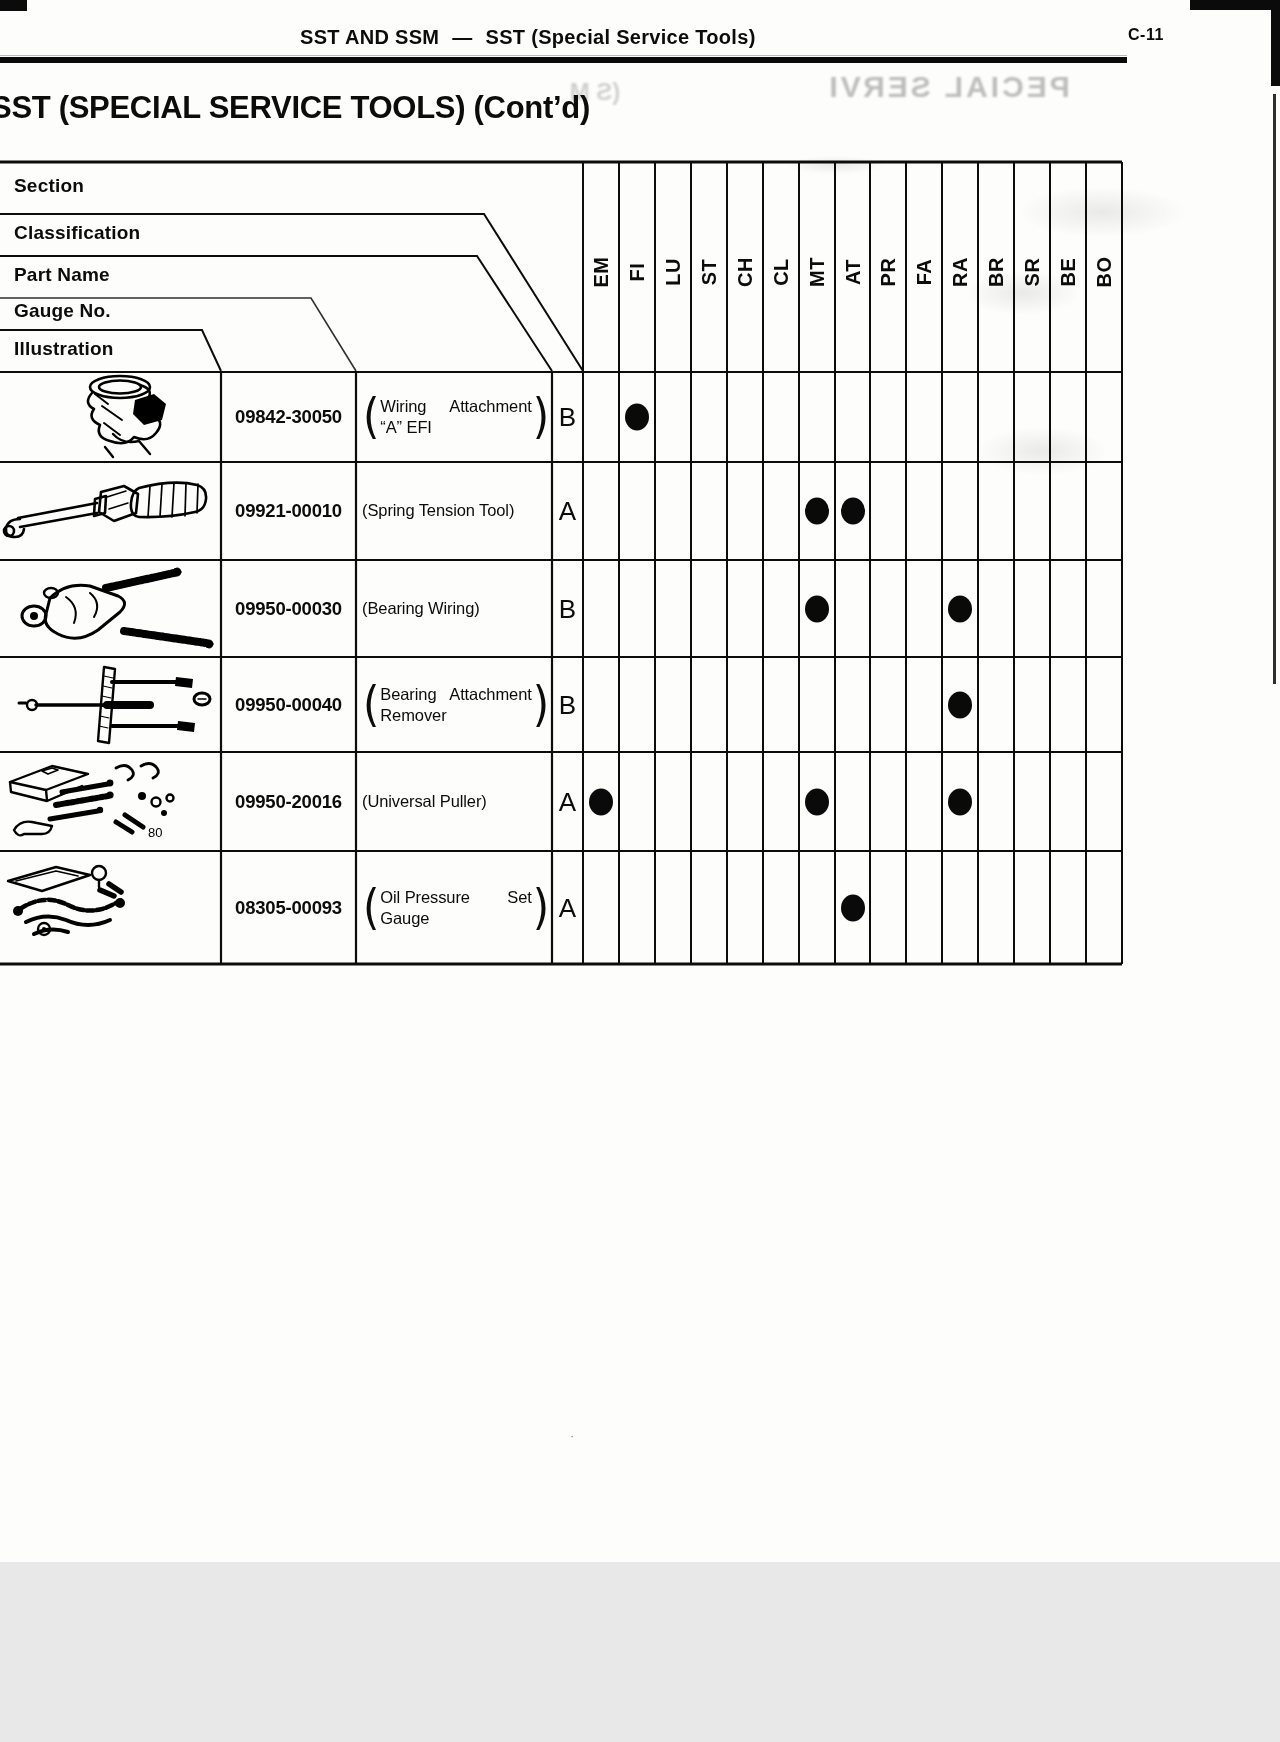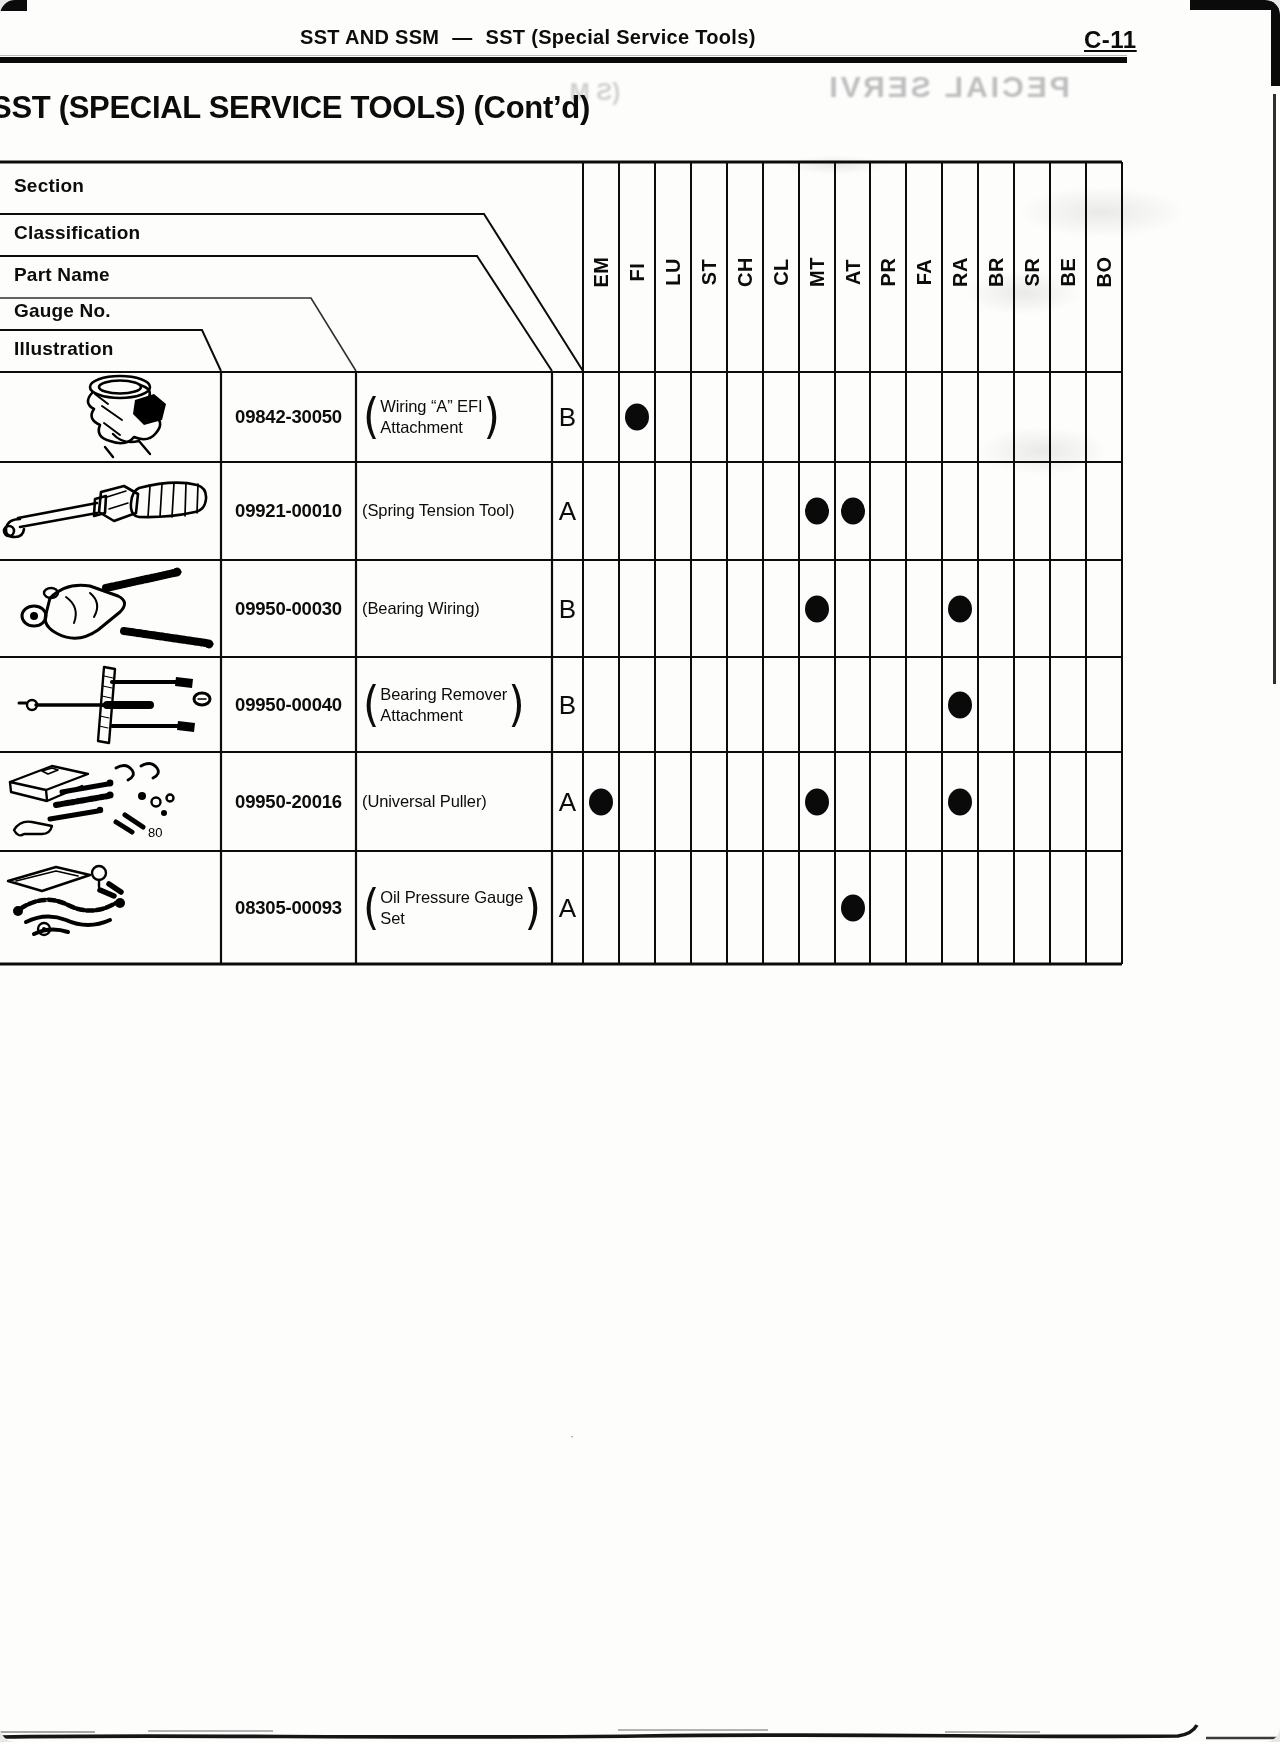--- a/index.html
+++ b/index.html
@@ -1,21 +1,21 @@
 <!DOCTYPE html>
 <html><head>
 <meta charset="utf-8">
 <style>
   html,body{margin:0;padding:0;background:#e8e8e8;}
-  #page{position:relative;width:1280px;height:1742px;background:#fdfdfc;overflow:hidden;
-        font-family:"Liberation Sans","DejaVu Sans",sans-serif;color:#0c0c0c;border-radius:15px;}
+  #page{position:relative;width:1280px;height:1562px;background:#fdfdfc;overflow:hidden;
+        font-family:"Liberation Sans","DejaVu Sans",sans-serif;color:#0c0c0c;}
   
   #running-head{position:absolute;left:300px;top:26px;display:flex;gap:13px;align-items:baseline;
       font-size:20px;font-weight:700;letter-spacing:.3px;}
-  #page-number{position:absolute;left:1084px;top:26px;font-size:24px;font-weight:700;letter-spacing:.5px;text-decoration:underline;}
+  #page-number{position:absolute;left:1128px;top:26px;font-size:16px;font-weight:700;letter-spacing:.5px;}
   #head-rule{position:absolute;left:0;top:57px;width:1127px;height:6px;background:#0a0a0a;}
   #head-rule-tail{position:absolute;left:0;top:55px;width:1127px;height:1px;background:#777;opacity:.5;}
   
   .scan-black{background:#0b0b0b;position:absolute;}
   
   .ghost{position:absolute;transform:scaleX(-1);color:#bdbdbd;font-weight:700;
          filter:blur(0.8px);white-space:nowrap;}
   .smudge{position:absolute;background:radial-gradient(ellipse at center,#8a8a8a 0%,rgba(170,170,170,.35) 55%,transparent 75%);
           opacity:.17;border-radius:50%;filter:blur(1px);}
   
@@ -26,21 +26,21 @@
   .colhead{position:absolute;transform:translate(-50%,-50%) rotate(-90deg);
            font-size:20px;font-weight:700;letter-spacing:.5px;}
   .data-row{position:absolute;left:0;width:1122px;}
   .pno{position:absolute;left:221px;width:135px;top:50%;transform:translateY(-50%);
        text-align:center;font-weight:700;font-size:18.5px;letter-spacing:-.2px;}
   .pname{position:absolute;left:362px;width:188px;top:50%;transform:translateY(-50%);
          display:flex;align-items:center;font-size:16.5px;line-height:1.3;letter-spacing:-.1px;}
   .bigp{font-size:42px;font-weight:400;transform:scaleY(1.15);line-height:0;margin:0 1px;
         font-family:"DejaVu Sans",sans-serif;}
   .bigp:empty{display:none;}
-  .nl{display:flex;flex-direction:column;}
+  .nl{display:flex;}
   .pclass{position:absolute;left:552px;width:31px;top:50%;transform:translateY(-50%);
           text-align:center;font-size:26px;font-weight:400;}
   .dot{position:absolute;width:24px;height:27px;border-radius:50%;background:#0a0a0a;
        transform:translate(-50%,-50%);}
   .illus{position:absolute;}
   .illus svg{display:block;}
   #bottom-scan{position:absolute;left:0;top:1718px;}
   .speck{position:absolute;color:#8a8a8a;font-size:13px;}
 </style>
 </head>

